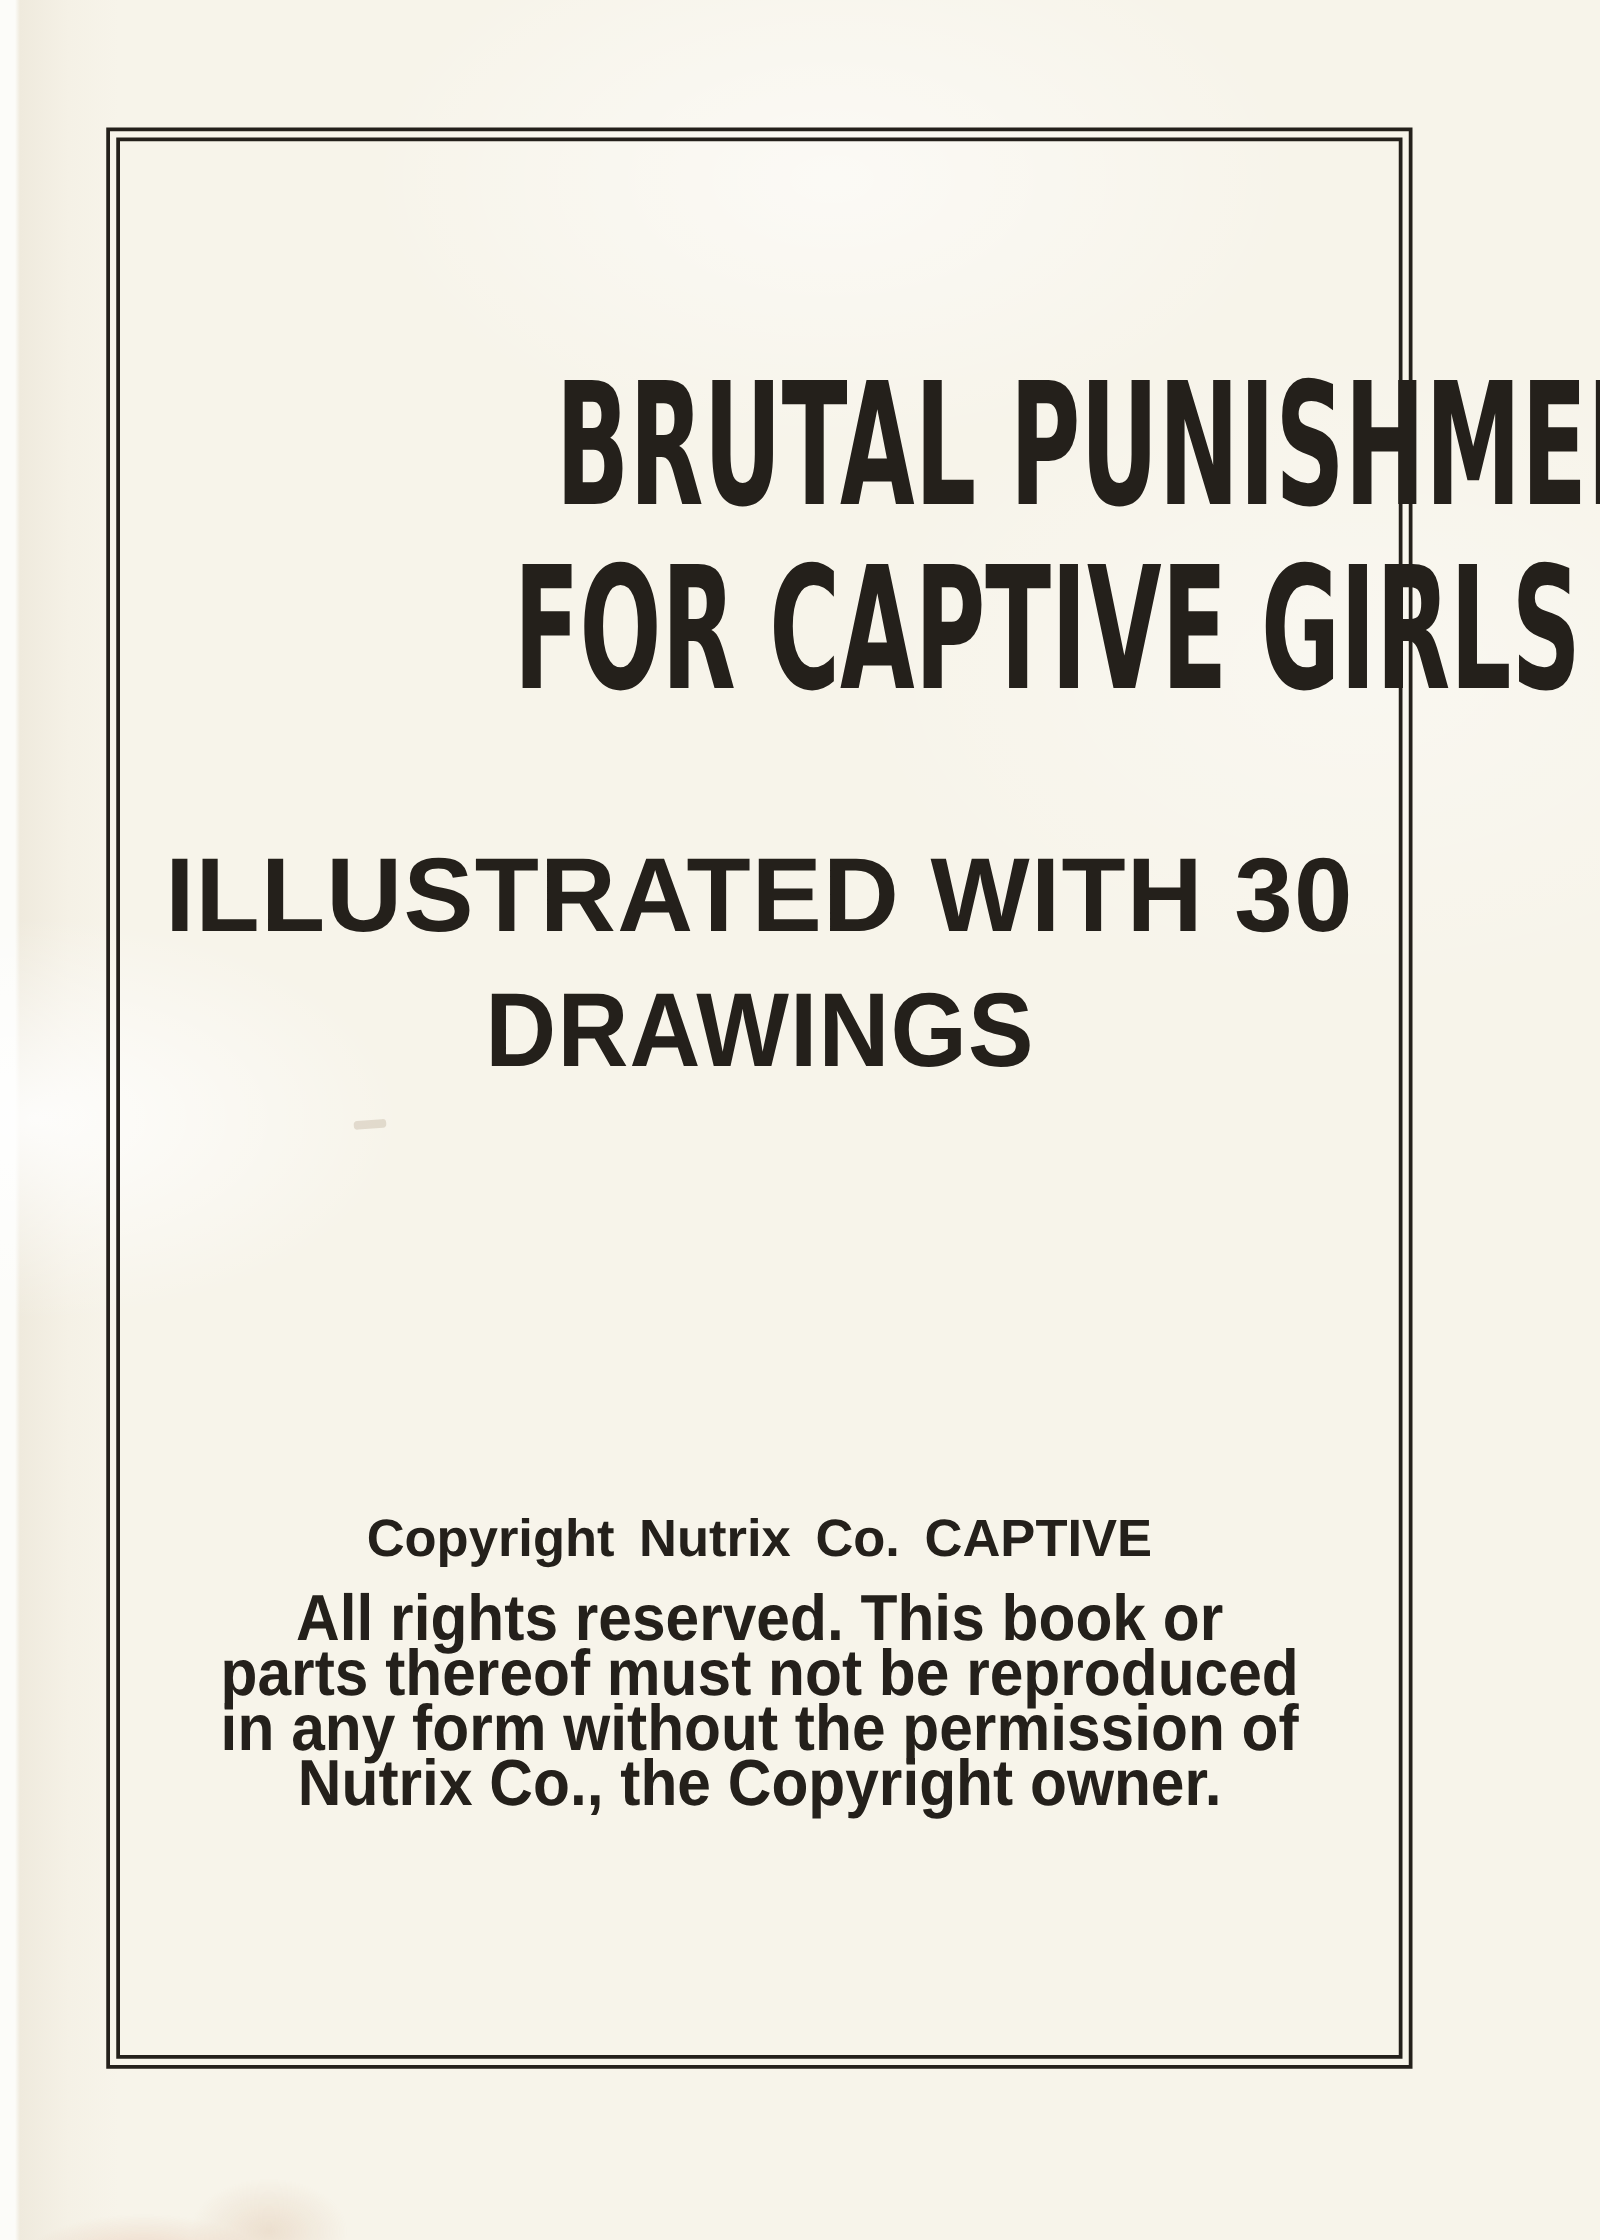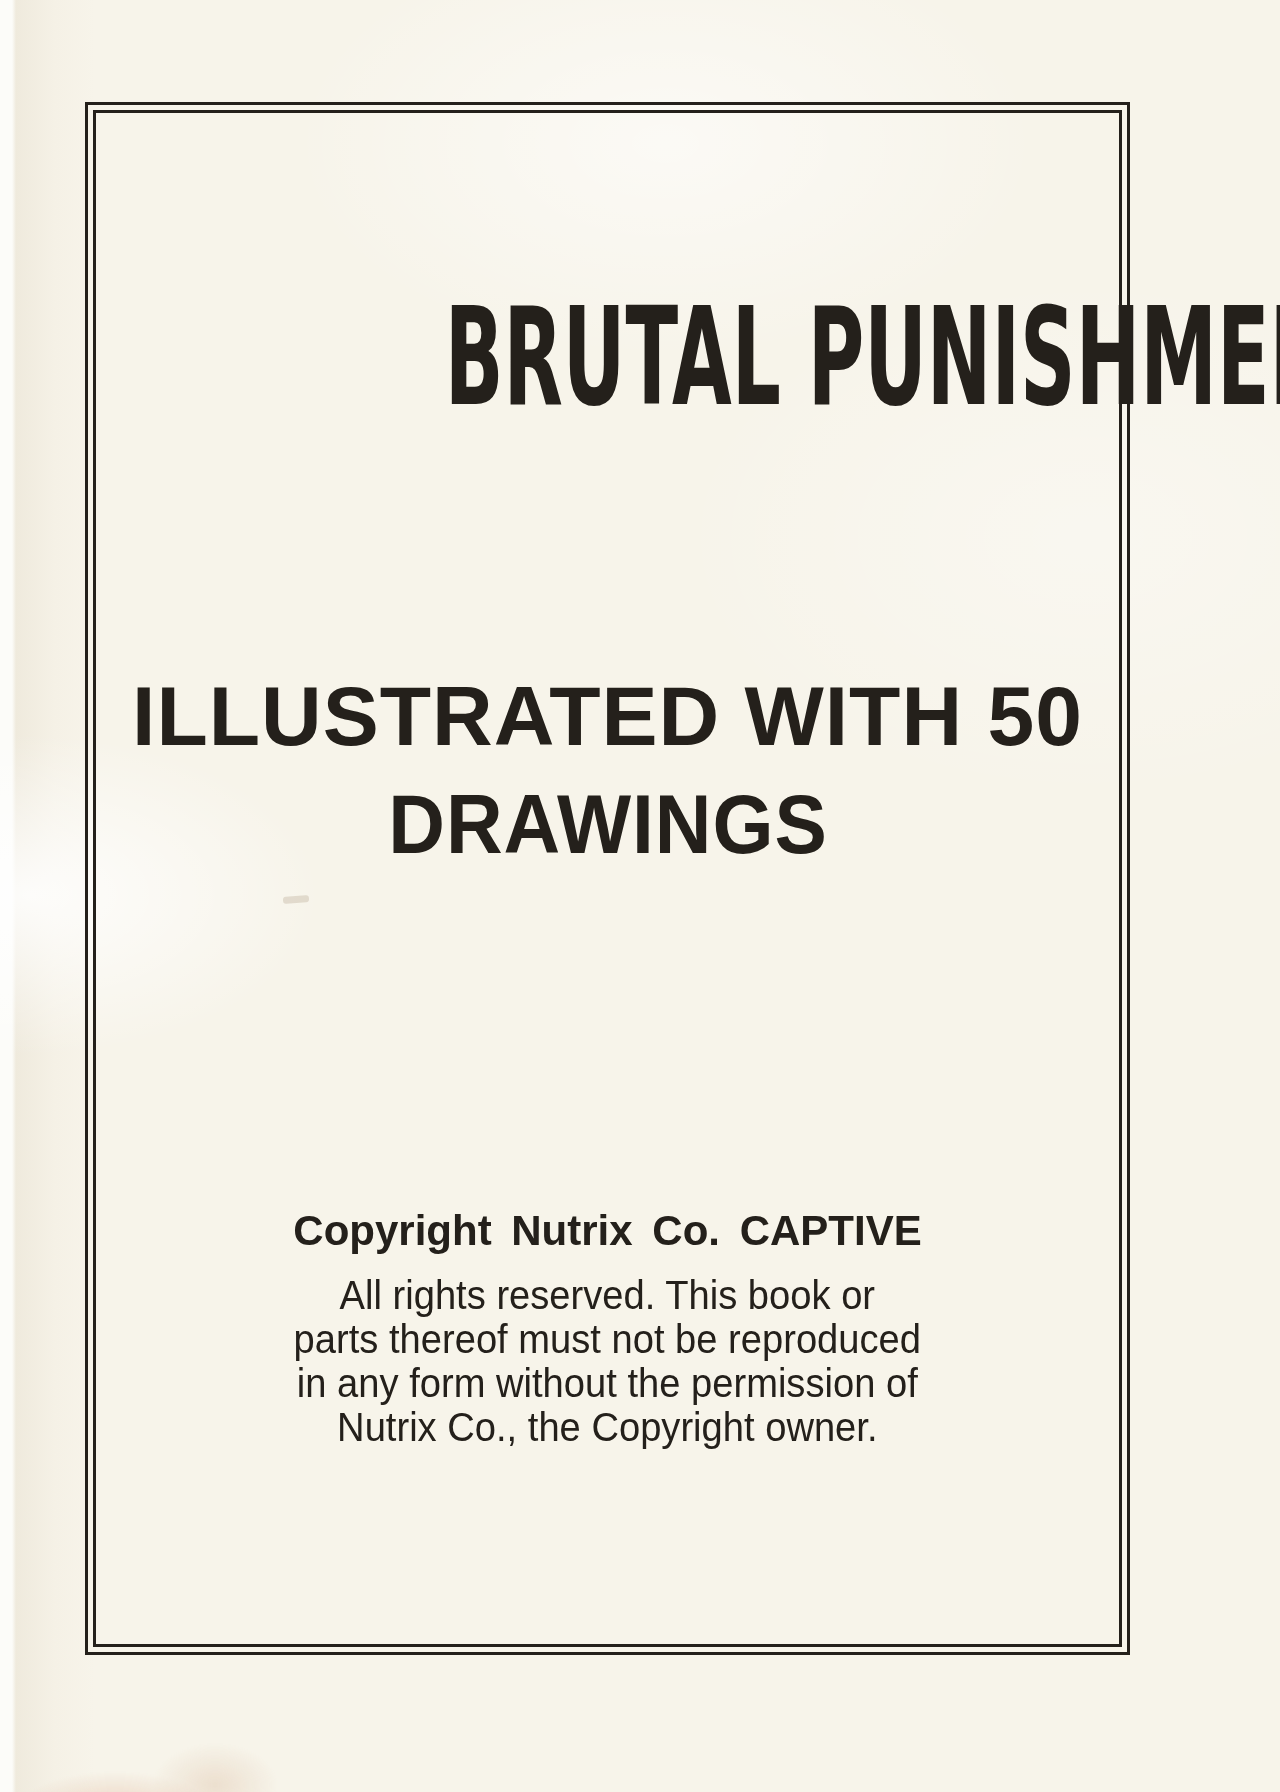--- a/index.html
+++ b/index.html
@@ -75,21 +75,21 @@
   .subtitle-2 .squeeze{transform:scaleX(0.935);}
 
   .copyright-line{
     top:1210px;line-height:1;
     font-weight:bold;font-size:42px;
   }
   .copyright-line .squeeze{word-spacing:8px;}
 
   .notice{
     top:1273px;line-height:44px;
-    font-weight:normal;font-size:41px;
+    font-weight:bold;font-size:52px;
   }
   .notice .squeeze{transform:scaleX(0.93);}
 
   .stamp-line{
     top:1491px;line-height:1;
     font-weight:bold;font-size:28px;
     color:var(--stamp-red);
   }
   .stamp-line .squeeze{transform:scaleX(0.97);}
 </style>
@@ -102,23 +102,26 @@
   <div class="paper-mark"></div>
 
   <div class="frame-outer">
     <div class="frame-inner"></div>
   </div>
 
   <div class="tx title-line title-1">
     <span class="squeeze">BRUTAL PUNISHMENT</span>
   </div>
 
+  <div class="tx title-line title-2">
+    <span class="squeeze">FOR CAPTIVE GIRLS</span>
+  </div>
 
   <div class="tx subtitle-line subtitle-1">
-    <span class="squeeze">ILLUSTRATED WITH 50</span>
+    <span class="squeeze">ILLUSTRATED WITH 30</span>
   </div>
 
   <div class="tx subtitle-line subtitle-2">
     <span class="squeeze">DRAWINGS</span>
   </div>
 
   <div class="tx copyright-line">
     <span class="squeeze">Copyright Nutrix Co. CAPTIVE</span>
   </div>
 

